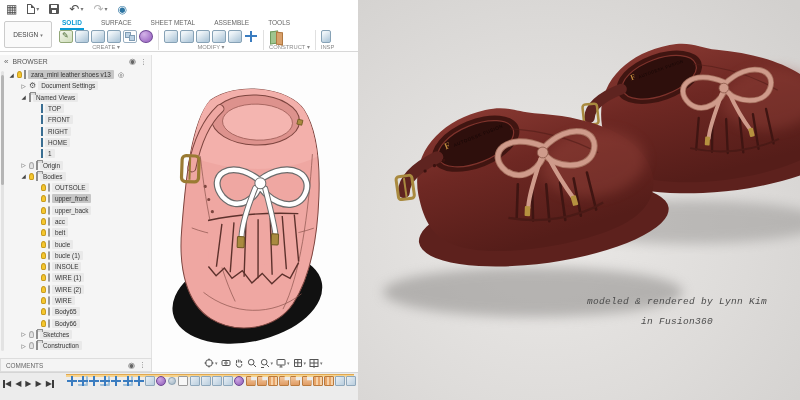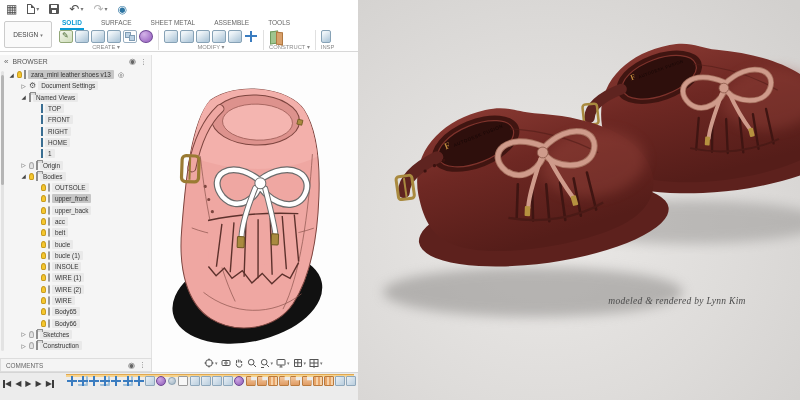--- a/index.html
+++ b/index.html
@@ -92,21 +92,21 @@
   .tli.move::before,.tli.move-copy::before{content:"";position:absolute;left:4px;top:0;width:2px;height:10px;background:#3a7cc0;}
   .tli.move::after,.tli.move-copy::after{content:"";position:absolute;left:0;top:4px;width:10px;height:2px;background:#3a7cc0;}
   .tli.move-copy{box-shadow:inset -2px -2px 0 #9fc0da;}
   .tli.extrude,.tli.extrude-pattern{background:linear-gradient(180deg,#f3c89e,#df9c64);border:1px solid #b97a3e;
     clip-path:polygon(0 0,55% 0,55% 42%,100% 42%,100% 100%,0 100%);}
   .tli.extrude-pattern{background:repeating-linear-gradient(90deg,#e8a468 0 2px,#f6d2a8 2px 4px);clip-path:none;}
   
   .render{position:absolute;left:358px;top:0;width:442px;height:400px;}
   .render svg{display:block;}
   .credit{position:absolute;left:214px;top:292px;width:210px;text-align:center;color:#4c4c4c;
-    font-family:Liberation Serif, serif;font-style:italic;font-size:9.5px;line-height:2.1;letter-spacing:.3px;}
+    font-family:Liberation Mono, monospace;font-style:italic;font-size:9.5px;line-height:2.1;letter-spacing:.3px;}
 </style>
 </head>
 <body>
 
 <div class="app">
 
   <div class="appbar" id="appbar">
       <span class="abi">
         <span class="glyph12">▦</span>
       </span>
@@ -542,14 +542,15 @@
       <path d="M150,74 C116,54 92,74 110,93 C126,108 148,93 150,80 M150,76 C180,52 210,66 199,87 C190,104 158,97 151,82" stroke="#cf9b8b" stroke-width="4.6" fill="none" stroke-linecap="round"></path>
       <path d="M146,86 C137,106 129,120 127,133 M154,86 C161,105 167,118 173,129" stroke="#cf9b8b" stroke-width="4.2" fill="none" stroke-linecap="round"></path>
       <circle cx="149" cy="80" r="5.4" fill="#cf9b8b" stroke="#8d5a4a" stroke-width=".8"></circle>
       <rect x="123" y="131" width="5.5" height="10" rx="1" fill="#b5913f" transform="rotate(10,126,136)"></rect>
       <rect x="171" y="127" width="5.5" height="10" rx="1" fill="#b5913f" transform="rotate(-8,174,132)"></rect>
     </g>
   </svg>
 
   <div class="credit">
     <div>modeled &amp; rendered by Lynn Kim</div>
+    <div>in Fusion360</div>
   </div>
 </div>
 
 </body></html>

